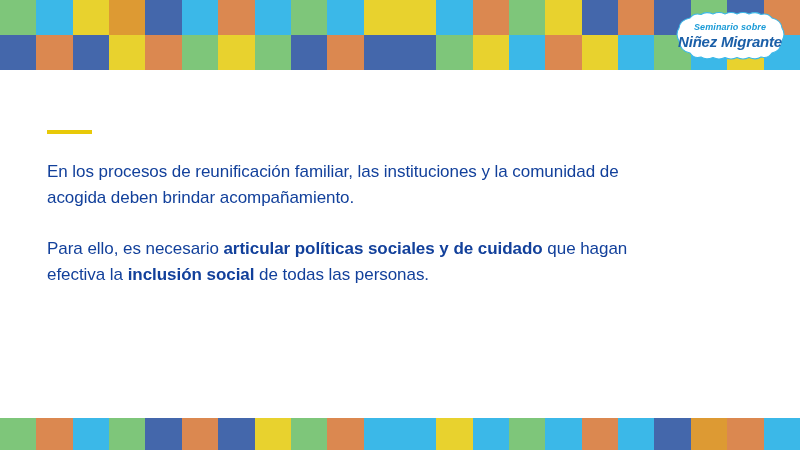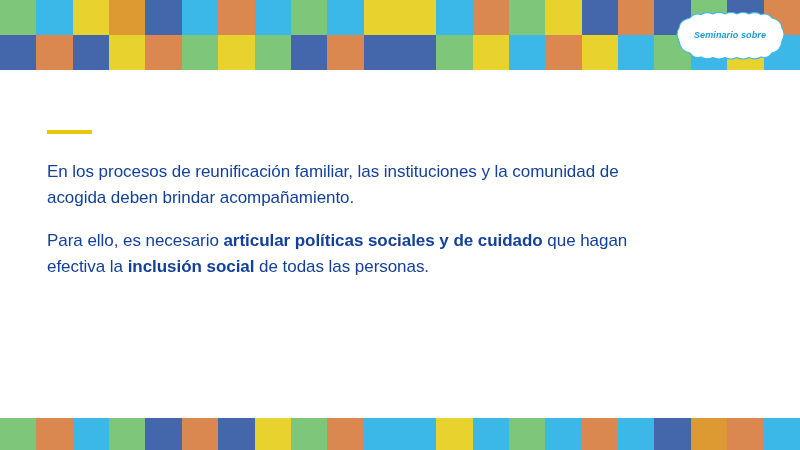--- a/index.html
+++ b/index.html
@@ -112,21 +112,21 @@
   }
   .para {
     font-size: 17px;
     line-height: 1.5;
     color: #12409b;
     margin: 0;
     max-width: 605px;
     letter-spacing: -0.05px;
   }
   #para-2 {
-    margin-top: 18px;
+    margin-top: 26px;
   }
   .para b {
     font-weight: bold;
   }
 </style>
 </head>
 <body>
 
 <div class="band" id="top-band">
   <div class="band-row" id="top-row-1">
@@ -180,20 +180,21 @@
 </div>
 
 <div id="logo-badge">
   <svg class="badge-svg" width="112" height="48" viewBox="0 0 112 48">
     <path d="M16 6 Q20 0.5 27 2.5 Q32 -1 39 2 Q45 -1 51 2 Q57 -1 63 2 Q69 -1 75 2 Q82 -1 87 2.5 Q94 0.5 98 6
              Q107 8 108 16 Q112 22 108 29 Q107 39 98 41 Q94 47 87 45 Q82 48.5 75 45.5 Q69 48.5 63 45.5
              Q57 48.5 51 45.5 Q45 48.5 39 45.5 Q32 48.5 27 45 Q20 47 16 41 Q6 39 5 29 Q1 22 5 16 Q6 8 16 6 Z" fill="#ffffff" stroke="#3bb8e8" stroke-width="1.1"></path>
   </svg>
   <div class="badge-text">
     <span class="logo-line-1">Seminario sobre</span>
+    <span class="logo-line-2">Niñez Migrante</span>
   </div>
 </div>
 
 <div id="content">
 
 
   <div id="divider"></div>
 
   <p class="para" id="para-1">En los procesos de reunificación familiar, las instituciones y la comunidad de acogida deben brindar acompañamiento.</p>
 

